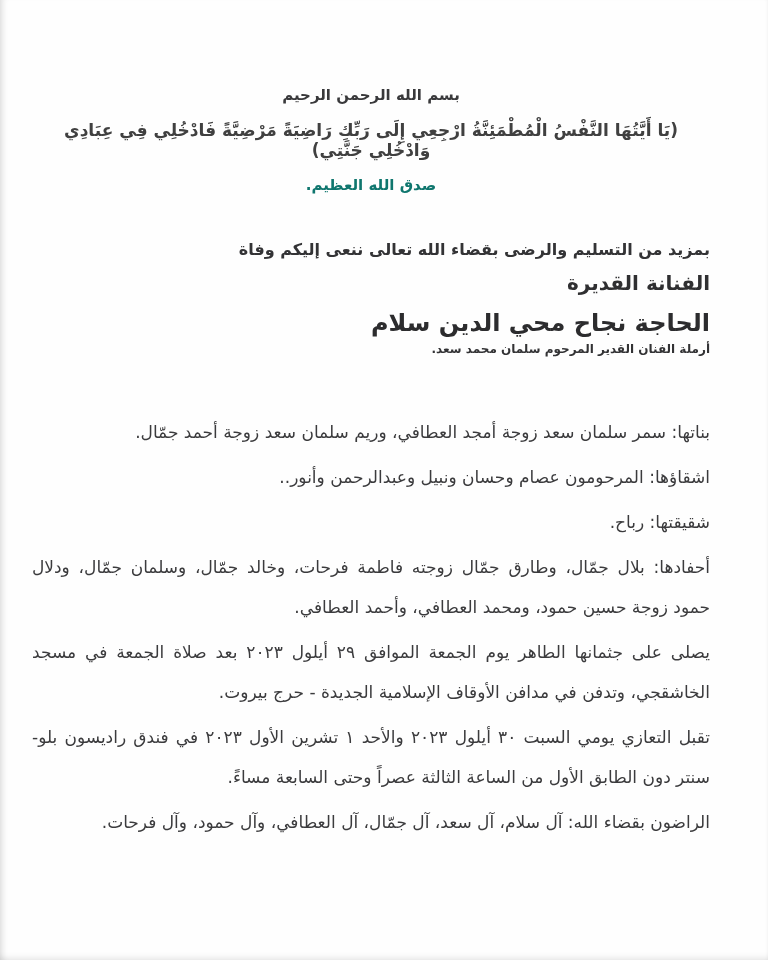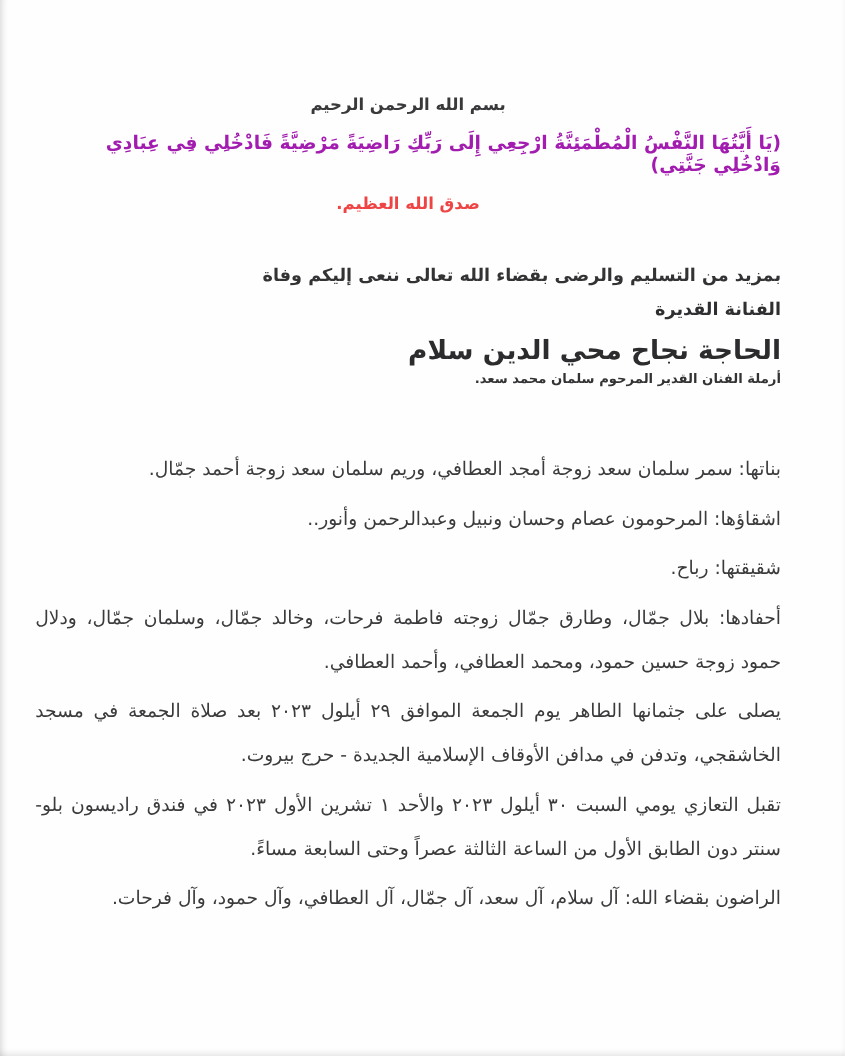--- a/index.html
+++ b/index.html
@@ -29,42 +29,41 @@
   .basmala {
     margin: 0 0 16px 0;
     font-size: 15px;
     font-weight: 700;
     color: #39393b;
   }
   .verse {
     margin: 0 0 16px 0;
     font-size: 17px;
     font-weight: 700;
-    color: #a21caf;
+    color: #404040;
     letter-spacing: 0.2px;
-    text-align: right;
   }
   .sadaqa {
     margin: 0;
     font-size: 15px;
     font-weight: 700;
-    color: #ef4444;
+    color: #0f766e;
   }
   .announcement {
     margin-top: 46px;
   }
   .announce-intro {
     margin: 0 0 12px 0;
     font-size: 16px;
     font-weight: 700;
     color: #333335;
   }
   .deceased-title {
     margin: 0 0 14px 0;
-    font-size: 16px;
+    font-size: 20px;
     font-weight: 700;
     color: #2f2f31;
   }
   .deceased-name {
     margin: 0 0 5px 0;
     font-size: 24px;
     font-weight: 700;
     color: #2c2c2e;
   }
   .deceased-subtitle {

